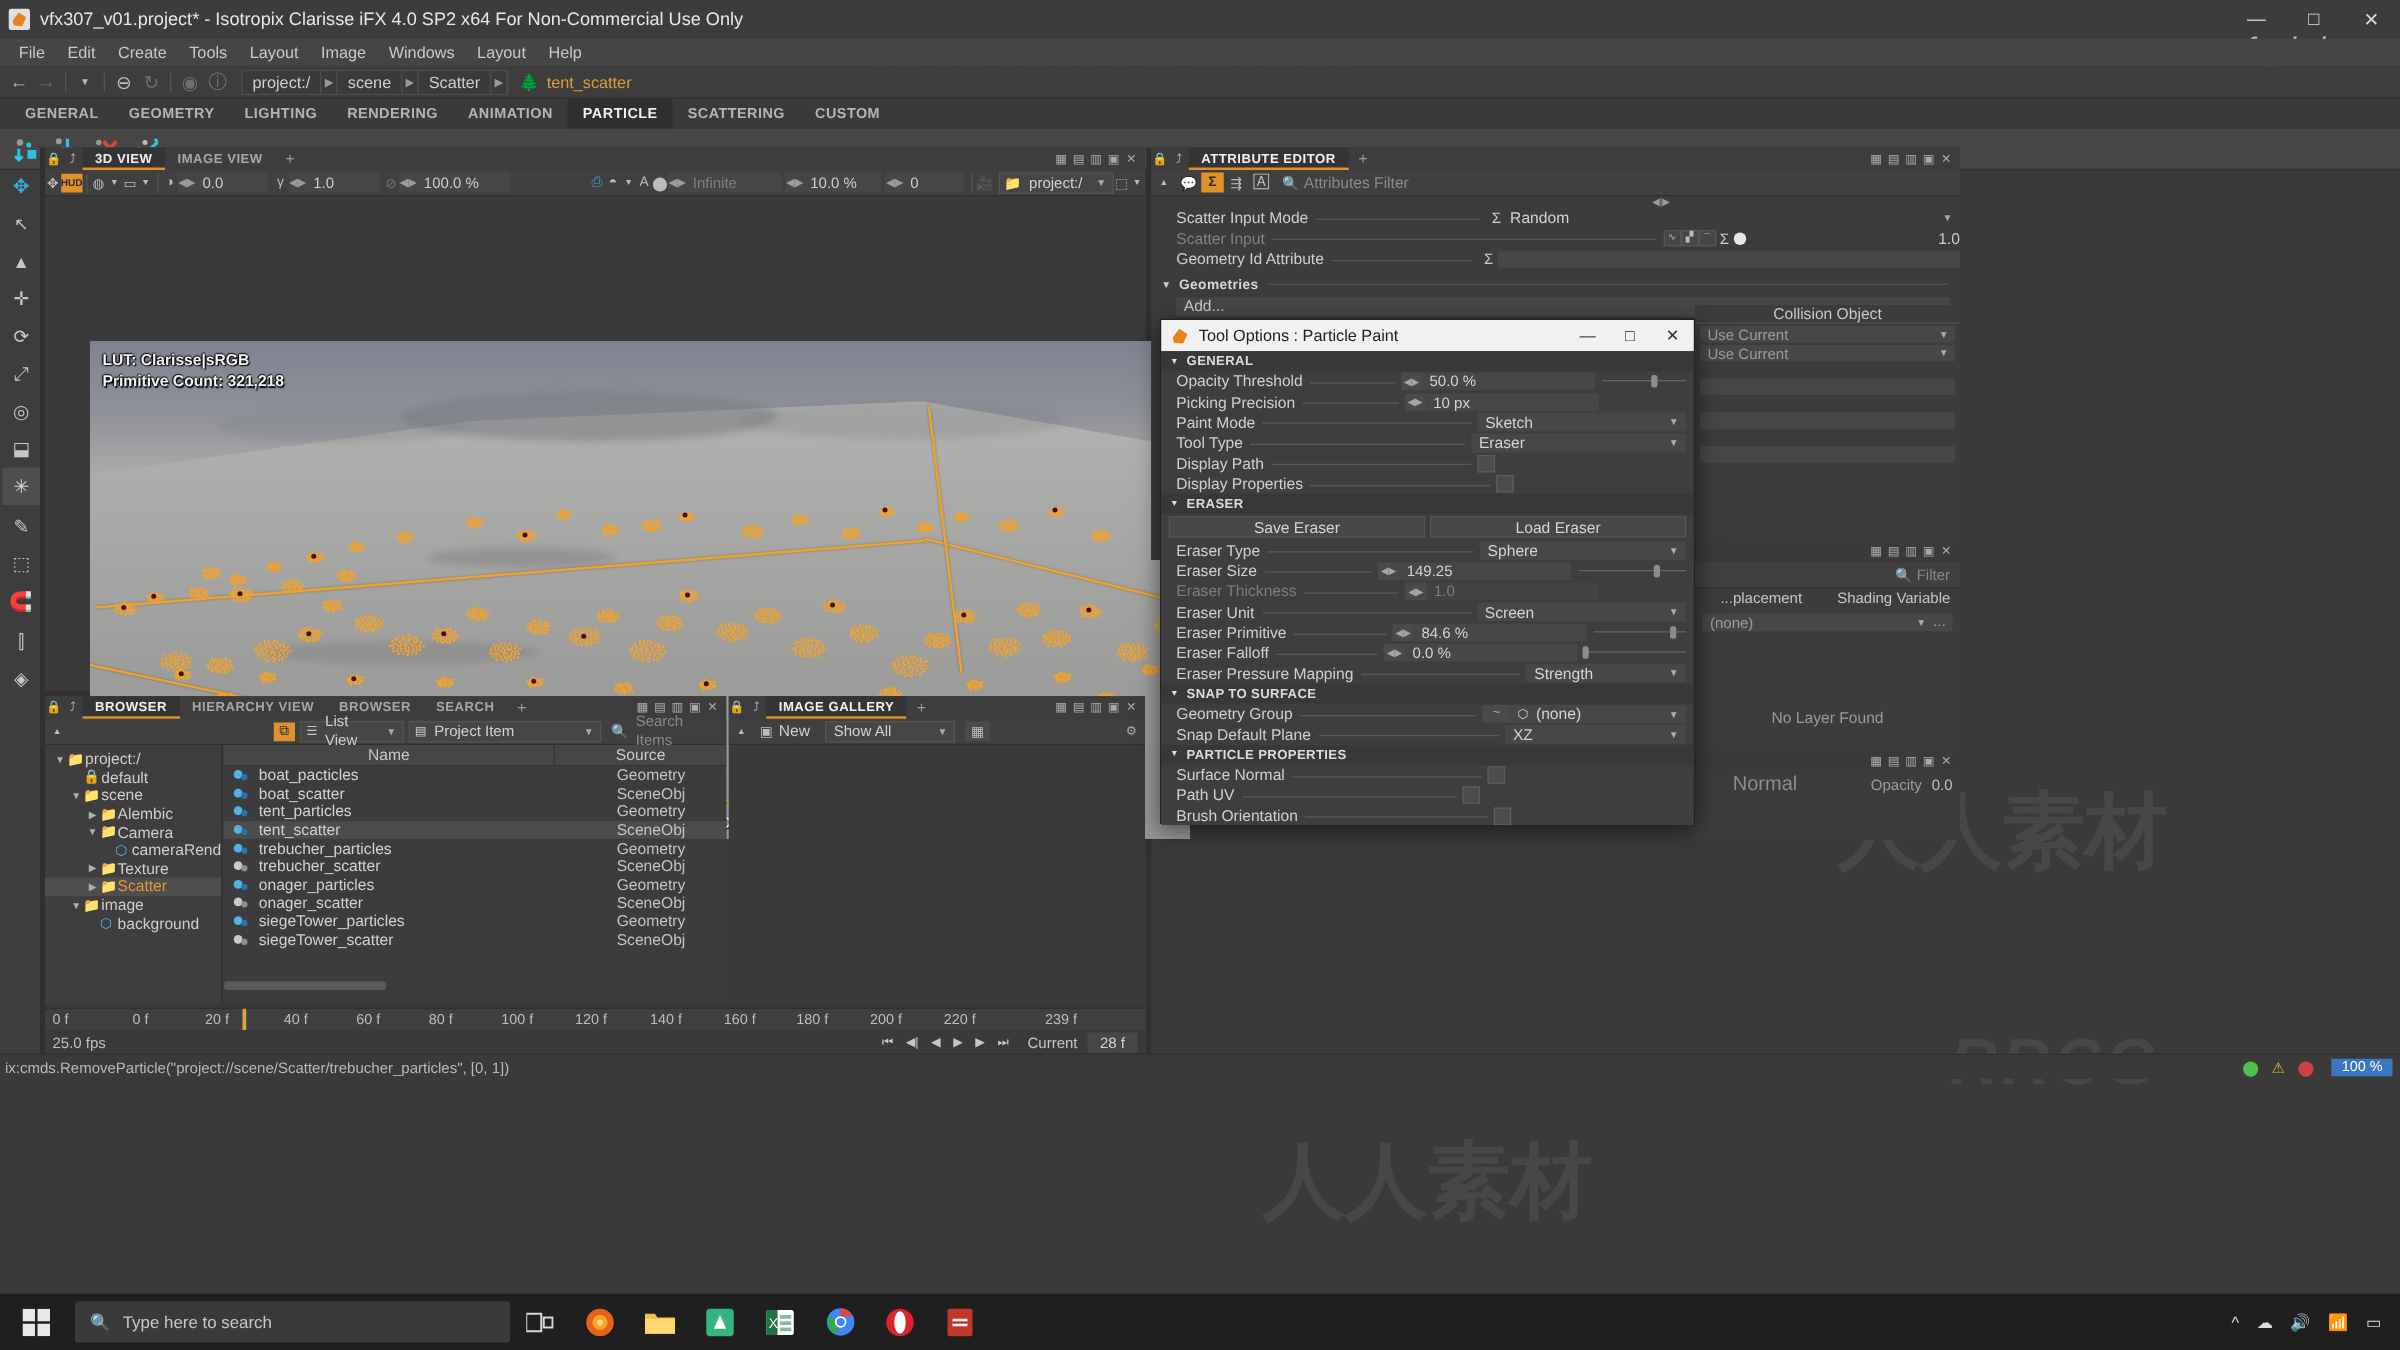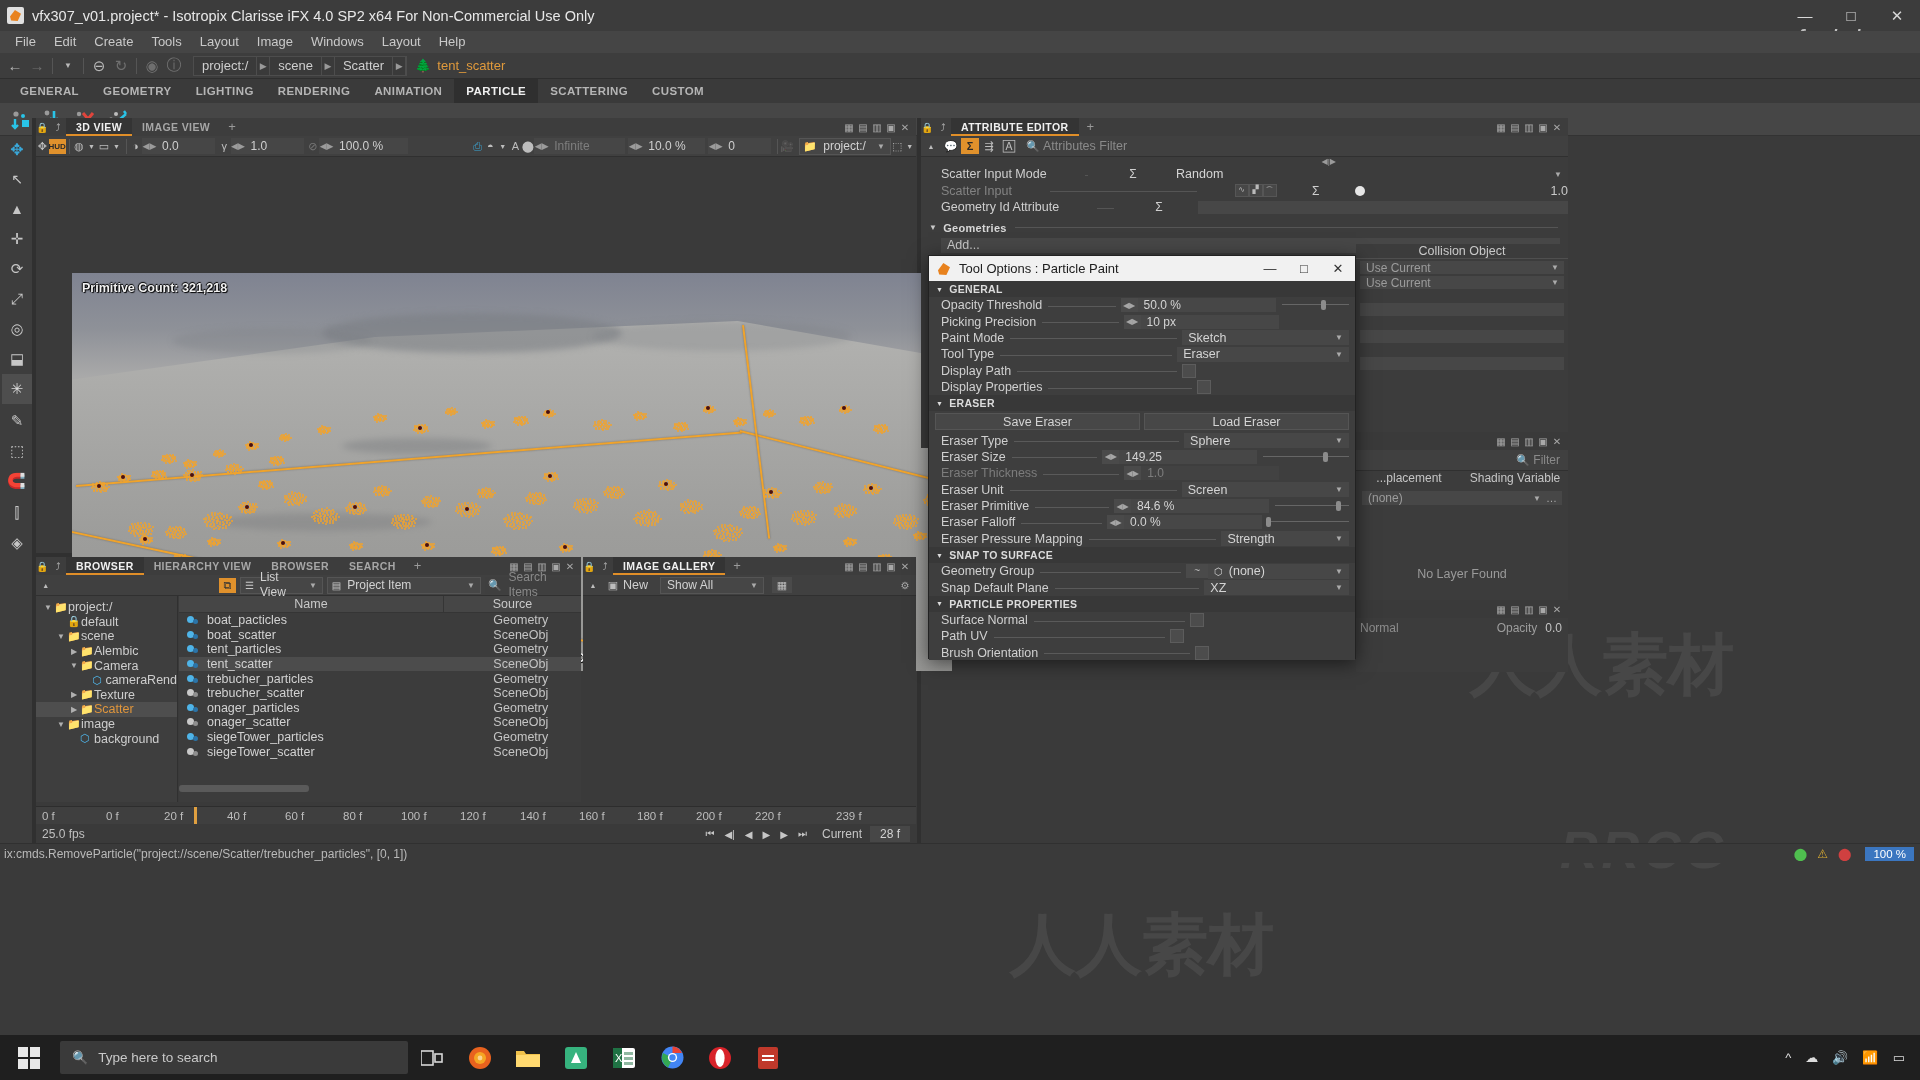--- a/index.html
+++ b/index.html
@@ -105,21 +105,21 @@
   .trw.sel { background:#4c4c4c; }
   .trw .c1 { width:340px; display:flex; align-items:center; padding-left:8px; color:#d2d2d2; }
   .trw .c2 { width:95px; color:#c4c4c4; }
   .nodeico { width:14px; height:10px; margin-right:6px; position:relative; }
   .nodeico::before{ content:""; position:absolute; left:0; top:1px; width:7px; height:7px; border-radius:50%; background:#4fb4e8; }
   .nodeico::after { content:""; position:absolute; left:6px; top:4px; width:5px; height:5px; border-radius:50%; background:#2b74a8; }
   .nodeico.so::before { background:#c9c9c9; }
   .nodeico.so::after { background:#8f8f8f; }
 
   
-  .ae-row { display:flex; align-items:center; height:16.5px; padding-left:20px; font-size:12.5px;gap:32px; }
+  .ae-row { display:flex; align-items:center; height:16.5px; padding-left:20px; font-size:12.5px; }
   .ae-lbl { color:#cfcfcf; white-space:nowrap; }
   .ae-lbl.dim { color:#838383; }
   .ae-dash { flex:1; height:1px; background:#555; margin:0 6px; position:relative; top:1px; }
   .sigma { color:#cfcfcf; font-size:12px; width:14px; text-align:center; }
   .ae-val { color:#d5d5d5; padding-left:4px; }
   .ae-sec { display:flex; align-items:center; height:16px; font-size:11px; font-weight:bold; letter-spacing:.3px; color:#d8d8d8; padding-left:8px; }
   .ae-sec .tri { font-size:8px; margin-right:6px; color:#c8c8c8; }
 
   
   #dlg { position:absolute; left:928px; top:255px; width:428px; height:404px; background:#3e3e3e; border:1px solid #222; box-shadow:0 4px 18px rgba(0,0,0,.55); }
@@ -377,20 +377,21 @@
       <div class="vp-ridge" style="left:140px;top:240px;width:220px;height:18px;opacity:.35;background:rgba(90,92,98,.6);"></div>
       <div class="vp-ridge" style="left:270px;top:165px;width:150px;height:16px;opacity:.45;background:rgba(95,98,105,.6);"></div>
 
       <div class="hudline" style="left:4px;  top:212px; width:668px; transform:rotate(-4.6deg);"></div>
       <div class="hudline" style="left:668px;top:157px; width:212px; transform:rotate(14deg);"></div>
       <div class="hudline" style="left:0px;  top:258px; width:640px; transform:rotate(12deg);"></div>
       <div class="hudline" style="left:672px;top:52px;  width:215px; transform:rotate(83deg);"></div>
       <div class="hudline" style="left:636px;top:330px; width:120px; transform:rotate(62deg);"></div>
 
       <div class="vp-hud">
+        <div>LUT: Clarisse|sRGB</div>
         <div>Primitive Count: 321,218</div>
       </div>
 
       <div class="vp-footer">CPU : Simple Shading (Smooth) - Free View</div>
 
       <svg class="gizmo" viewBox="0 0 40 40">
         <line x1="14" y1="30" x2="32" y2="34" stroke="#d03030" stroke-width="2.2"></line>
         <line x1="14" y1="30" x2="18" y2="8" stroke="#40c040" stroke-width="2.2"></line>
         <line x1="14" y1="30" x2="6" y2="22" stroke="#3050d0" stroke-width="2.2"></line>
       </svg>
@@ -3976,21 +3977,21 @@
       <div style="position:absolute;left:0;bottom:54px;right:0;height:18px;display:flex;align-items:center;background:#3a3a3a;">
         <div class="pright" style="margin-left:auto;">
           <span>▦</span>
           <span>▤</span>
           <span>▥</span>
           <span>▣</span>
           <span>✕</span>
         </div>
       </div>
       <div style="position:absolute;left:0;bottom:36px;right:0;height:16px;display:flex;align-items:center;">
-        <span style="margin-left:4px;font-size:12px;color:#8d8d8d;width:80px;">Normal</span>
+        <span style="margin-left:16px;font-size:16px;color:#8d8d8d;width:80px;text-align:center;">Normal</span>
         <span style="margin-left:auto;font-size:12px;color:#9d9d9d;">Opacity</span>
         <span style="margin:0 6px 0 8px;font-size:12px;color:#c4c4c4;">0.0</span>
       </div>
       <div style="position:absolute;left:0;right:0;top:96px;text-align:center;font-size:12.5px;color:#9a9a9a;">No Layer Found</div>
     </div>
   </div>
 
   <div id="dlg">
     <div class="dlg-title">
       <div class="dlg-ico"></div>

